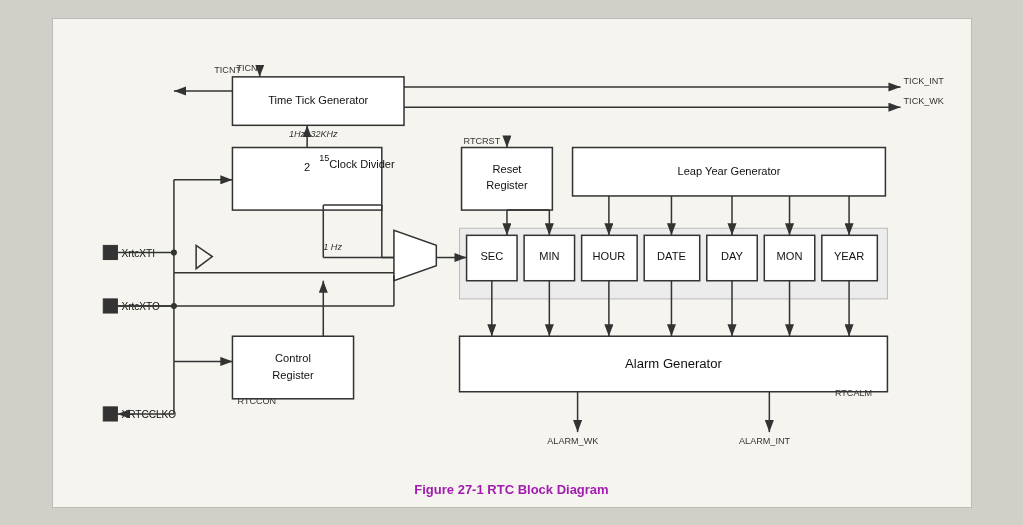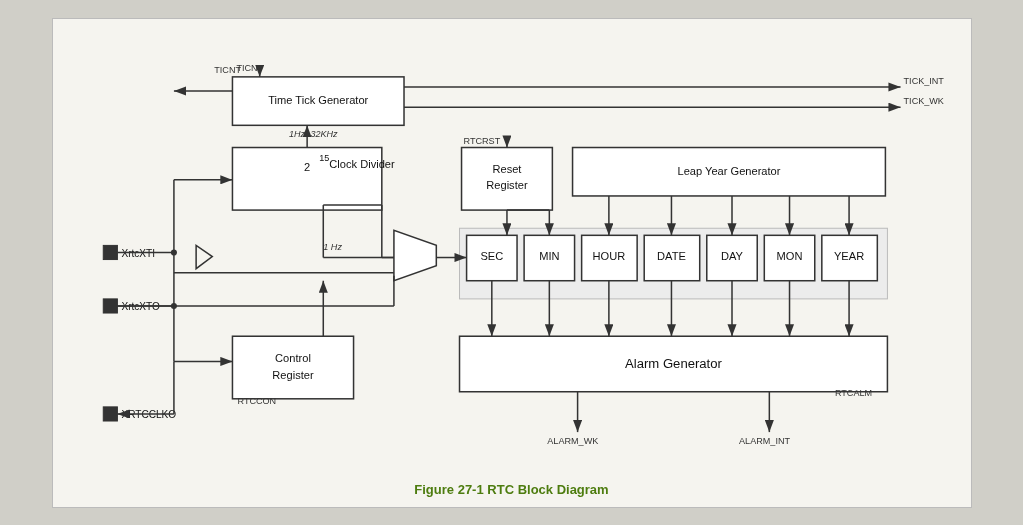--- a/index.html
+++ b/index.html
@@ -26,21 +26,21 @@
     .diagram-area {
       width: 100%;
       flex: 1;
       position: relative;
     }
     .caption {
       margin-top: 8px;
       font-size: 13px;
       font-weight: bold;
       text-align: center;
-      color: #4d7c0f;
+      color: #a21caf;
     }
     .caption span {
       font-weight: bold;
     }
 
     
     svg.block-diagram {
       width: 100%;
       height: 100%;
     }

